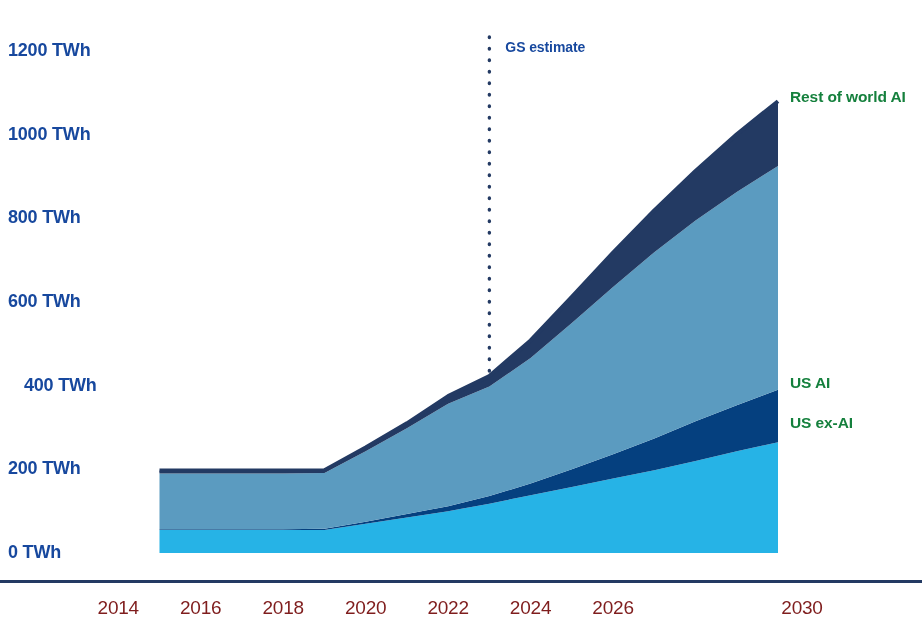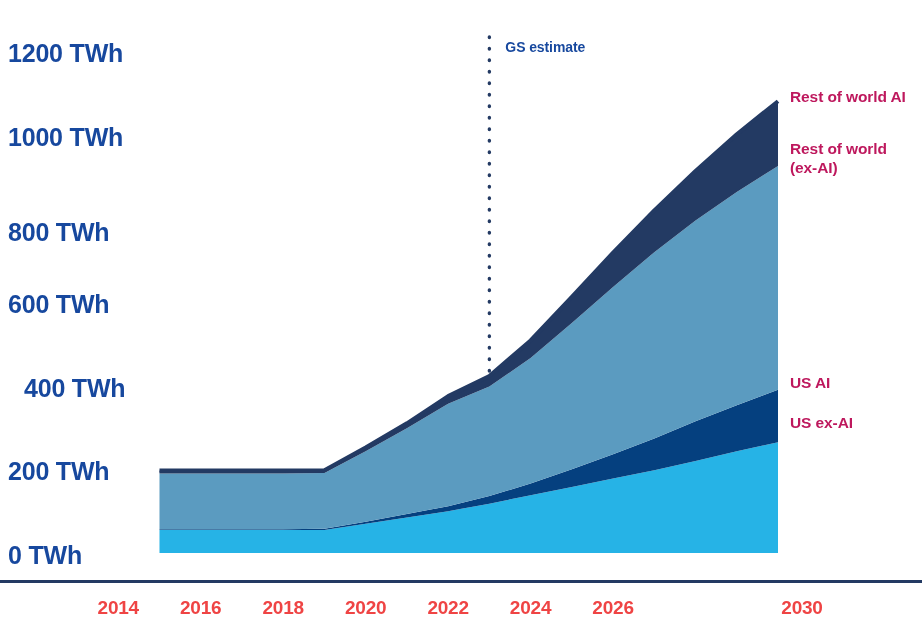--- a/index.html
+++ b/index.html
@@ -8,39 +8,39 @@
     background:#ffffff;
     font-family:"Liberation Sans", sans-serif;
     overflow:hidden;
     position:relative;
   }
   #root{position:absolute;inset:0;}
 
   .ylabel{
     position:absolute;
     color:#17489e;
-    font-size:25px;
+    font-size:18px;
     font-weight:700;
     letter-spacing:-0.2px;
     white-space:nowrap;
     line-height:1;
   }
   .xlabel{
     position:absolute;
-    color:#ef4444;
+    color:#7f1d1d;
     font-size:19px;
-    font-weight:700;
+    font-weight:400;
     letter-spacing:-0.2px;
     white-space:nowrap;
     line-height:1;
     transform:translateX(-50%);
   }
   .serieslabel{
     position:absolute;
-    color:#be185d;
+    color:#15803d;
     font-size:15.5px;
     font-weight:600;
     letter-spacing:-0.1px;
     line-height:1.22;
     white-space:pre-line;
   }
   .annotation{
     position:absolute;
     color:#17489e;
     font-size:14px;
@@ -69,21 +69,21 @@
       <path d="M 159.49350649351015 470.58833333333337 L 200.72727272727613 470.58833333333337 L 241.96103896104214 470.58833333333337 L 283.1948051948081 470.58833333333337 L 324.42857142857406 470.17 L 365.66233766234006 447.58 L 406.8961038961061 423.31666666666666 L 448.1298701298721 396.125 L 489.3636363636381 376.045 L 530.5974025974041 340.4866666666667 L 571.8311688311701 296.98 L 613.0649350649361 252.63666666666666 L 654.2987012987021 210.385 L 695.532467532468 171.06166666666667 L 736.766233766234 134.24833333333333 L 778 101.19999999999999 L 778 166.04166666666663 L 736.766233766234 191.97833333333335 L 695.532467532468 220.425 L 654.2987012987021 252.21833333333336 L 613.0649350649361 286.94 L 571.8311688311701 322.9166666666667 L 530.5974025974041 358.0566666666667 L 489.3636363636381 386.50333333333333 L 448.1298701298721 403.655 L 406.8961038961061 428.3366666666667 L 365.66233766234006 451.345 L 324.42857142857406 473.09833333333336 L 283.1948051948081 473.51666666666665 L 241.96103896104214 473.51666666666665 L 200.72727272727613 473.51666666666665 L 159.49350649351015 473.51666666666665 Z" fill="#233a63"></path>
       <path d="M 159.49350649351015 470.58833333333337 L 200.72727272727613 470.58833333333337 L 241.96103896104214 470.58833333333337 L 283.1948051948081 470.58833333333337 L 324.42857142857406 470.17 L 365.66233766234006 447.58 L 406.8961038961061 423.31666666666666 L 448.1298701298721 396.125 L 489.3636363636381 376.045 L 530.5974025974041 340.4866666666667 L 571.8311688311701 296.98 L 613.0649350649361 252.63666666666666 L 654.2987012987021 210.385 L 695.532467532468 171.06166666666667 L 736.766233766234 134.24833333333333 L 778 101.19999999999999" fill="none" stroke="#233a63" stroke-width="4" stroke-linejoin="round"></path>
       <line x1="489.3636363636381" x2="489.3636363636381" y1="37" y2="376.045" stroke="#233a63" stroke-width="3.4" stroke-linecap="round" stroke-dasharray="0.5 11"></line>
     </svg>
 
   <div id="ylabels">
       <div class="ylabel" style="left: 8px; top: 543px;">0 TWh</div>
       <div class="ylabel" style="left: 8px; top: 459.333px;">200 TWh</div>
       <div class="ylabel" style="left: 24px; top: 375.667px;">400 TWh</div>
       <div class="ylabel" style="left: 8px; top: 292px;">600 TWh</div>
-      <div class="ylabel" style="left: 8px; top: 208.333px; margin-top: 12px;">800 TWh</div>
+      <div class="ylabel" style="left: 8px; top: 208.333px;">800 TWh</div>
       <div class="ylabel" style="left: 8px; top: 124.667px;">1000 TWh</div>
       <div class="ylabel" style="left: 8px; top: 41px;">1200 TWh</div>
     </div>
   <div id="xlabels">
       <div class="xlabel" style="left: 118.26px; top: 598px;">2014</div>
       <div class="xlabel" style="left: 200.727px; top: 598px;">2016</div>
       <div class="xlabel" style="left: 283.195px; top: 598px;">2018</div>
       <div class="xlabel" style="left: 365.662px; top: 598px;">2020</div>
       <div class="xlabel" style="left: 448.13px; top: 598px;">2022</div>
       <div class="xlabel" style="left: 530.597px; top: 598px;">2024</div>
@@ -91,20 +91,18 @@
       <div class="xlabel" style="left: 695.532px; top: 598px; margin-top: 34px;">2028</div>
       <div class="xlabel" style="left: 778px; top: 598px; margin-left: 24px;">2030</div>
     </div>
 
   <div id="axisline"></div>
 
   <div class="annotation" id="gs-label" style="left: 505.364px; top: 40px;">GS estimate</div>
 
   <div class="serieslabel" id="lbl-row-ai" style="left:790px;top:88px;">Rest of world AI</div>
 
-  <div class="serieslabel" id="lbl-row-exai" style="left:790px;top:140px;">Rest of world
-(ex-AI)</div>
 
   <div class="serieslabel" id="lbl-us-ai" style="left:790px;top:374px;">US AI</div>
 
   <div class="serieslabel" id="lbl-us-exai" style="left:790px;top:414px;">US ex-AI</div>
 
 </div>
 
 </body></html>

